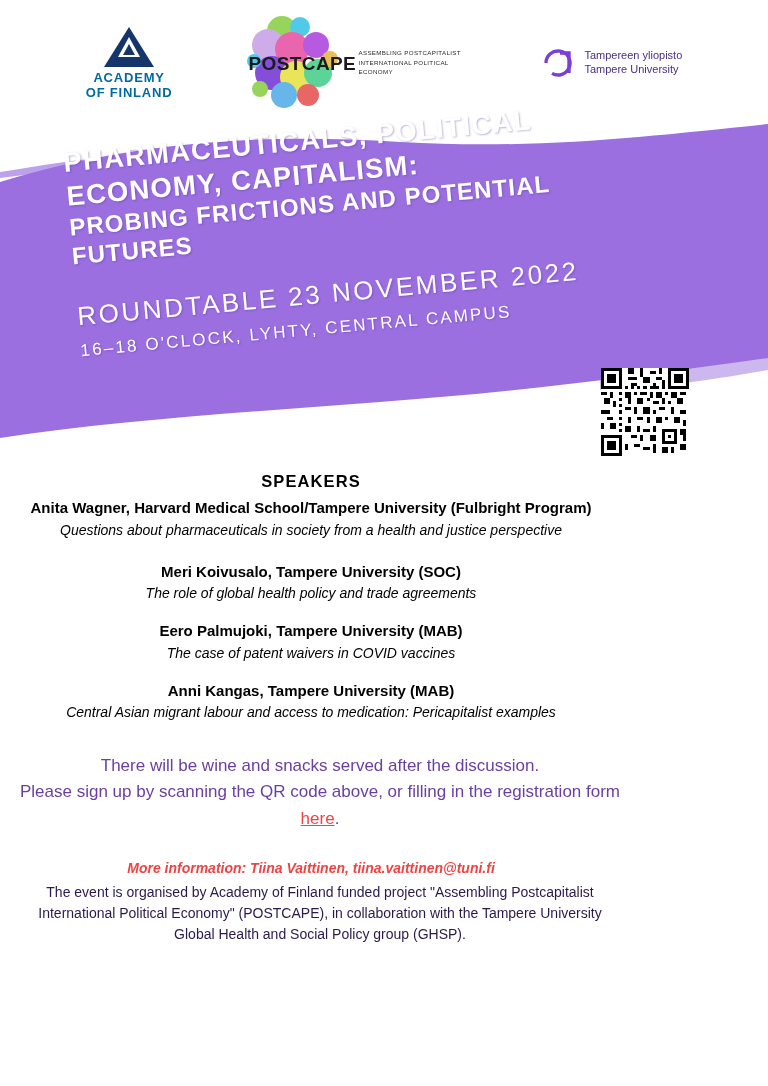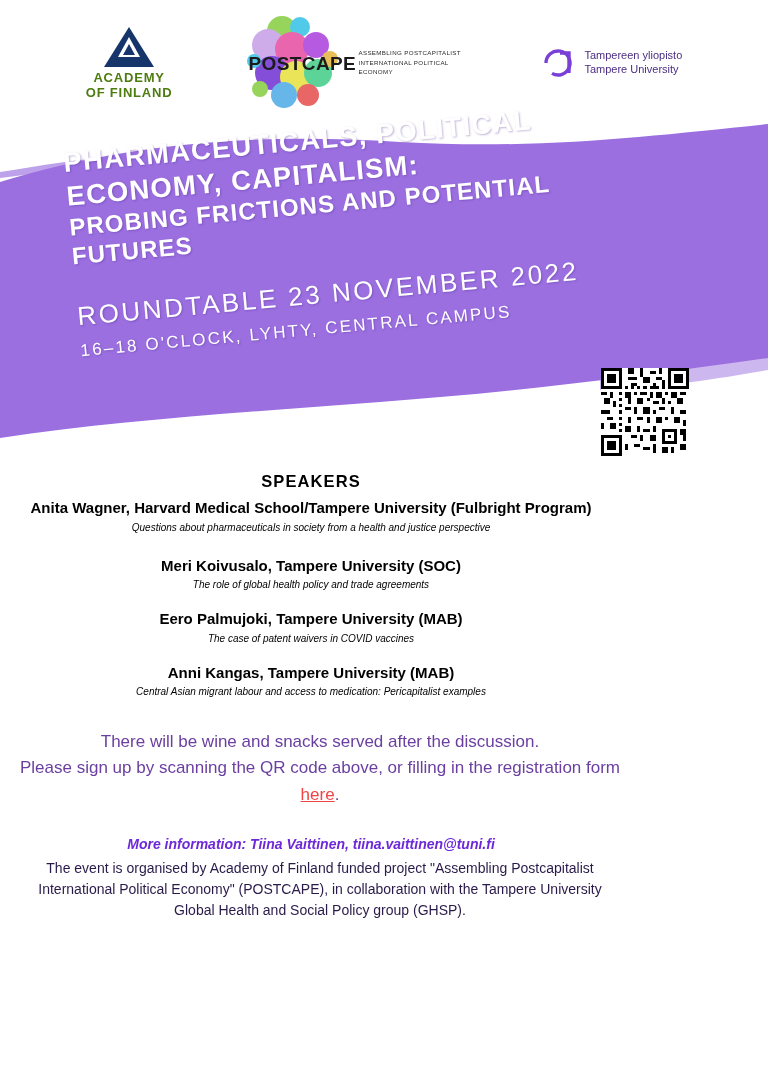--- a/index.html
+++ b/index.html
@@ -38,21 +38,21 @@
   .aof-mark {
     width: 54px;
     height: 44px;
     position: relative;
   }
   .aof-mark svg { display: block; }
   .aof-text {
     font-size: 13px;
     font-weight: bold;
     letter-spacing: 0.8px;
-    color: #4d7c0f;
+    color: #0369a1;
     line-height: 1.15;
     text-align: center;
   }
 
   .logo-postcape {
     display: flex;
     align-items: center;
     gap: 8px;
   }
   .pc-blob {
@@ -168,21 +168,21 @@
   }
   .speaker-block { margin-bottom: 16px; }
   .speaker-block:first-of-type { margin-bottom: 20px; }
   .sp-name {
     font-size: 15px;
     font-weight: bold;
     margin: 0;
     line-height: 1.5;
   }
   .sp-topic {
-    font-size: 10px;
+    font-size: 14px;
     font-style: italic;
     margin: 0;
     line-height: 1.5;
   }
 
   .signup {
     margin: 30px auto 0 auto;
     width: 640px;
     color: #6b3fa0;
     font-size: 17px;
@@ -191,21 +191,21 @@
   .signup a {
     color: #ef4444;
     text-decoration: underline;
   }
 
   .more-info {
     margin: 28px 0 0 0;
     font-size: 14px;
     font-weight: bold;
     font-style: italic;
-    color: #6d28d9;
+    color: #ef4444;
   }
   .org-note {
     margin: 6px auto 18px auto;
     width: 640px;
     font-size: 14px;
     line-height: 1.5;
     color: #2a1a4a;
     text-align: center;
   }
 </style>

